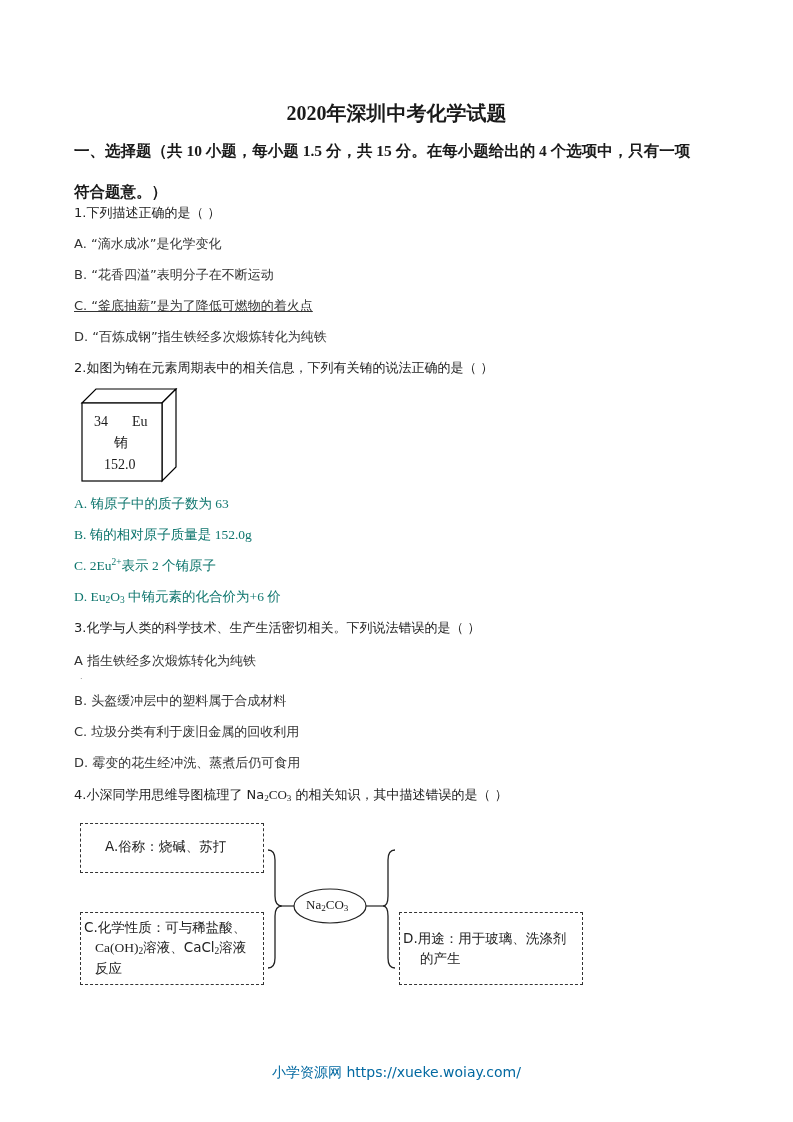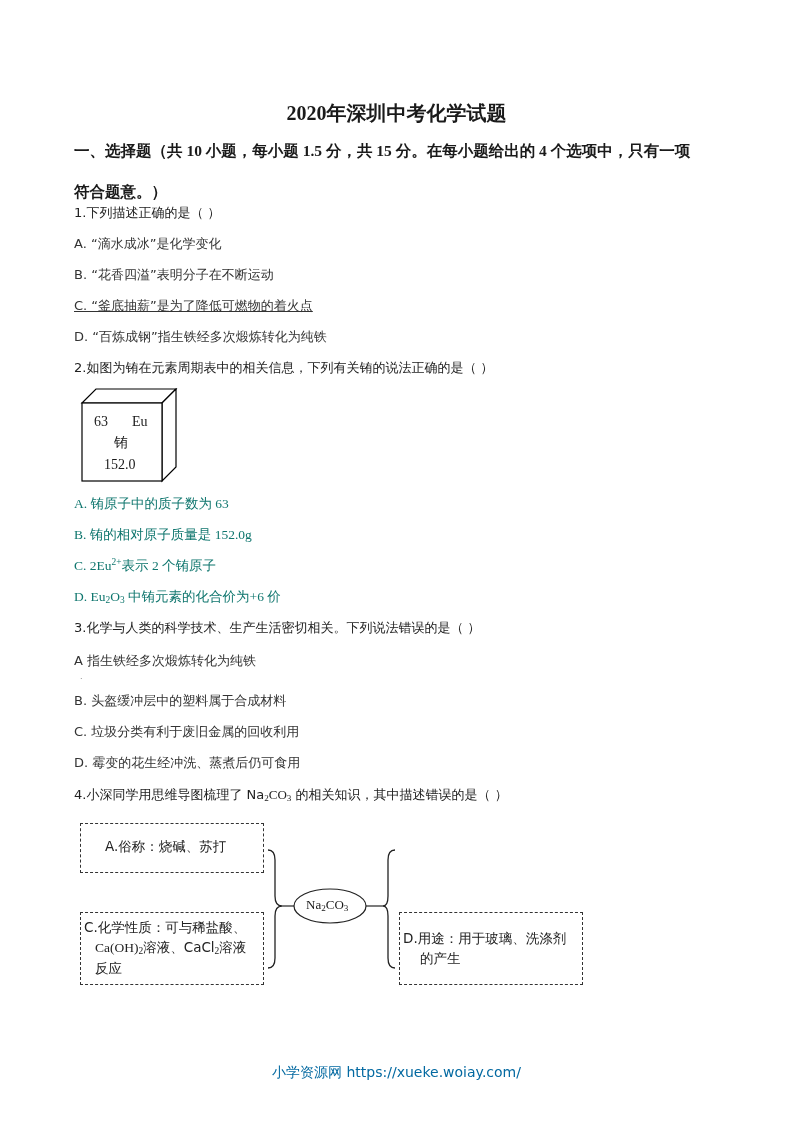--- a/index.html
+++ b/index.html
@@ -40,21 +40,21 @@
 <div class="abs opt sans" style="top:328px;">D. “百炼成钢”指生铁经多次煅炼转化为纯铁</div>
 
 <div class="abs q sans" style="top:359px;">2.如图为铕在元素周期表中的相关信息，下列有关铕的说法正确的是（   ）</div>
 
 <div class="abs el-box">
   <svg width="130" height="100" viewBox="0 0 130 100">
     <polygon points="12,15 26,1 106,1 92,15" fill="#fff" stroke="#000" stroke-width="1.2"></polygon>
     <polygon points="92,15 106,1 106,79 92,93" fill="#fff" stroke="#000" stroke-width="1.2"></polygon>
     <rect x="12" y="15" width="80" height="78" fill="#fff" stroke="#000" stroke-width="1.2"></rect>
   </svg>
-  <span class="abs serif" style="left:24px; top:26px; font-size:14px;">63</span>
+  <span class="abs serif" style="left:24px; top:26px; font-size:14px;">34</span>
   <span class="abs serif" style="left:62px; top:26px; font-size:14px;">Eu</span>
   <span class="abs sans" style="left:44px; top:46px; font-size:14px;">铕</span>
   <span class="abs serif" style="left:34px; top:69px; font-size:14px;">152.0</span>
 </div>
 
 <div class="abs opt-serif serif" style="top:495px;">A.  铕原子中的质子数为 63</div>
 <div class="abs opt-serif serif" style="top:526px;">B.  铕的相对原子质量是 152.0g</div>
 <div class="abs opt-serif serif" style="top:557px;"><span>C.  2Eu</span><sup>2+</sup><span>表示 2  个铕原子</span></div>
 <div class="abs opt-serif serif" style="top:588px;"><span>D.  Eu</span><sub>2</sub><span>O</span><sub>3</sub><span> 中铕元素的化合价为+6  价</span></div>
 

